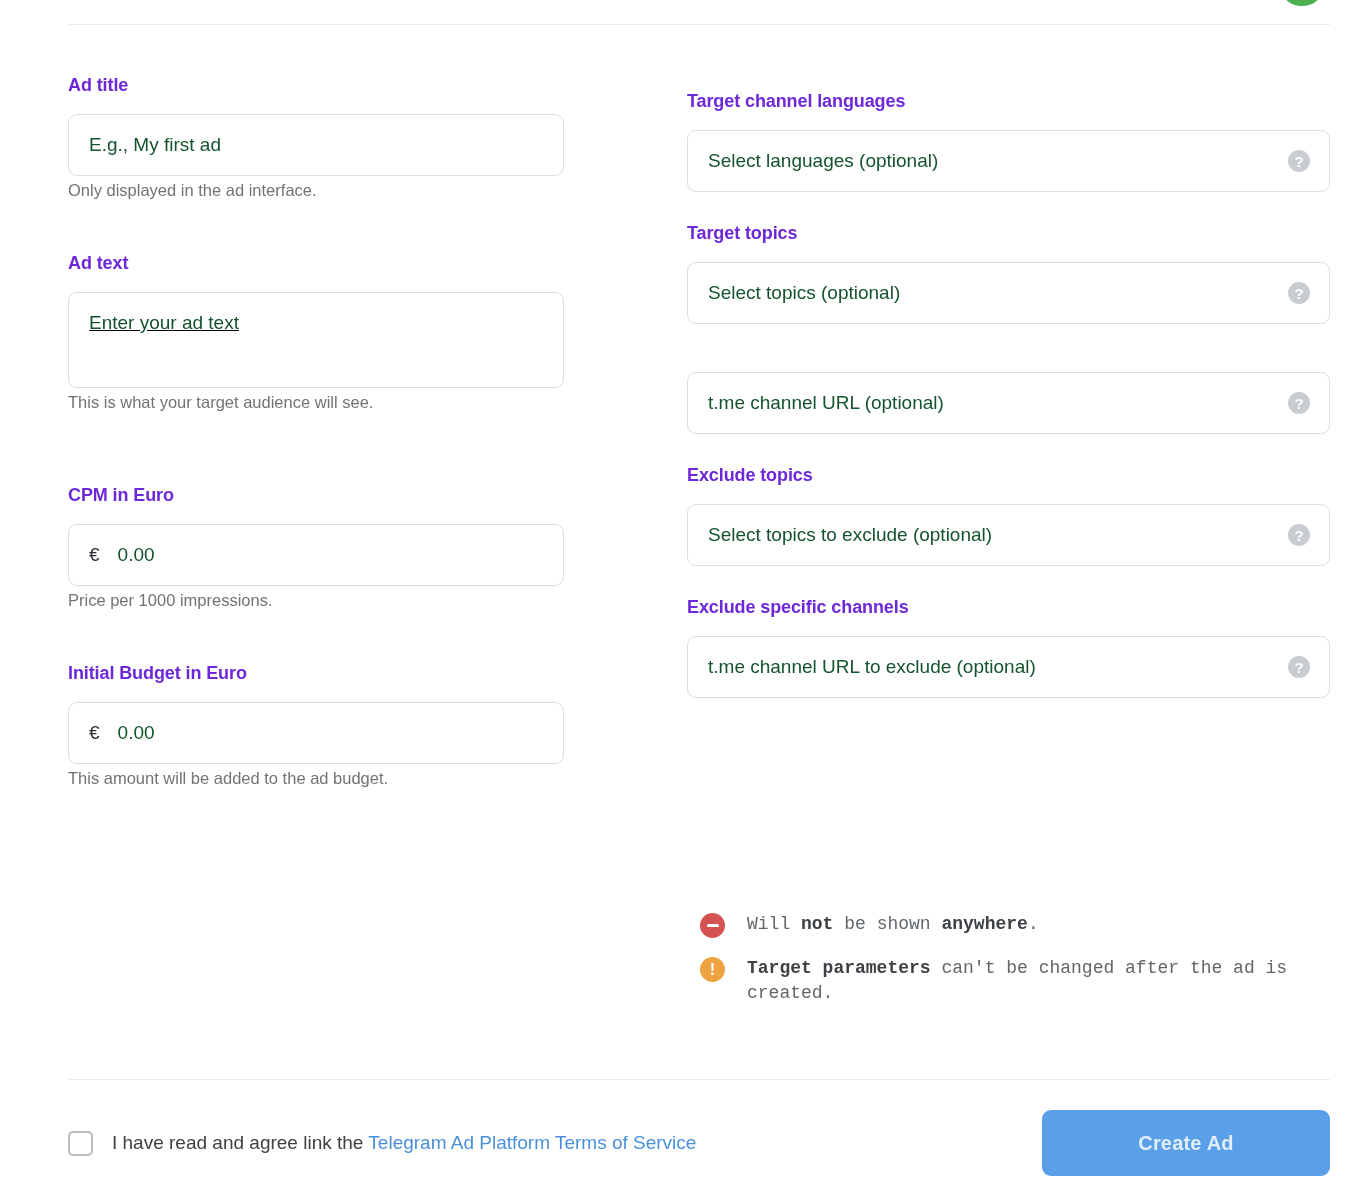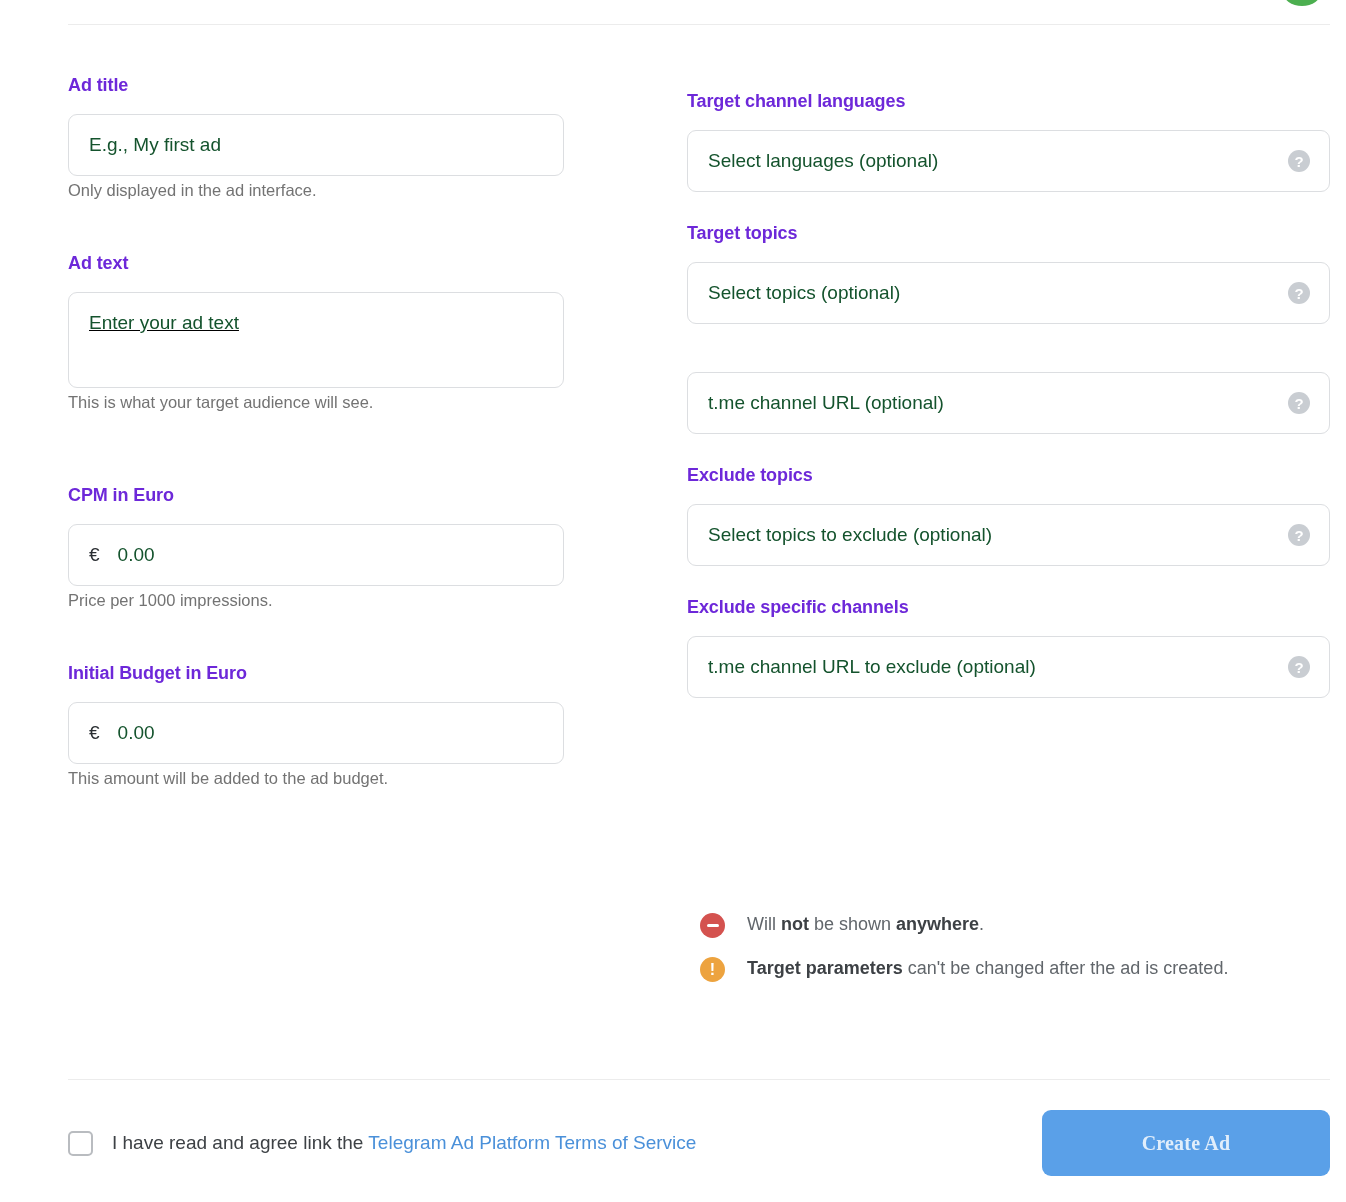--- a/index.html
+++ b/index.html
@@ -161,20 +161,21 @@
     color: #ffffff;
     font-size: 16px;
     font-weight: bold;
     line-height: 1;
   }
   .note-text {
     margin-left: 22px;
     font-size: 18px;
     color: #61666b;
     line-height: 25px;
+    font-family: Liberation Mono, monospace;
   }
   .note-text b { color: #3d4145; font-weight: bold; }
 
   
   .footer {
     position: absolute;
     left: 68px;
     top: 1110px;
     width: 1262px;
     height: 66px;
@@ -207,21 +208,21 @@
     margin-top: 7px;
   }
 
   .create-btn {
     width: 288px;
     height: 66px;
     border-radius: 9px;
     border: none;
     background: #5aa0e8;
     color: rgba(255,255,255,0.82);
-    font-family: Liberation Serif, serif;
+    font-family: Liberation Sans, sans-serif;
     font-size: 20px;
     font-weight: bold;
     cursor: pointer;
     letter-spacing: 0.2px;
   }
 </style>
 </head>
 <body>
 
 <div class="page">

